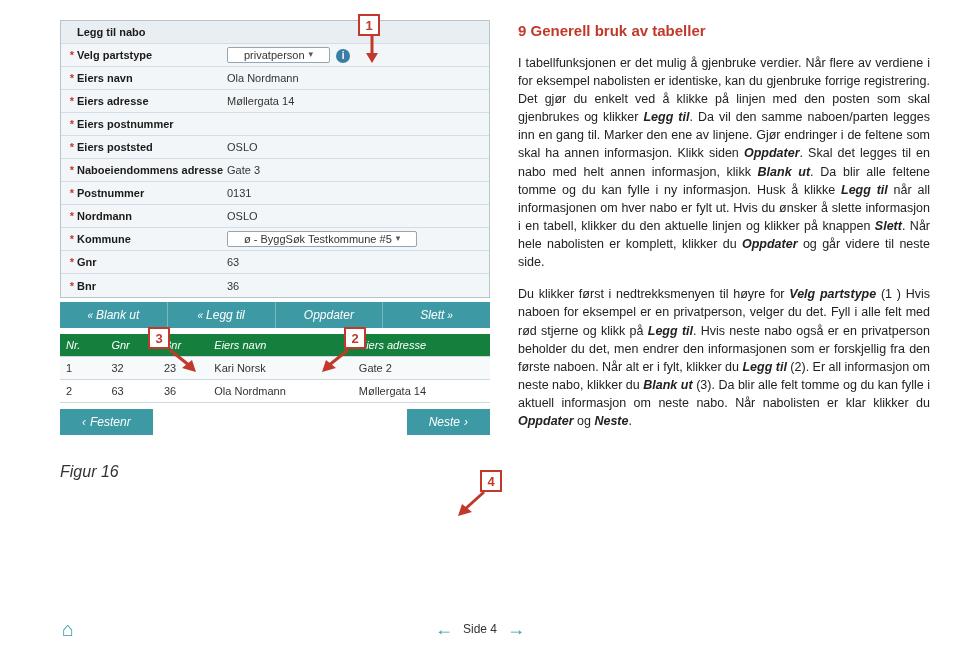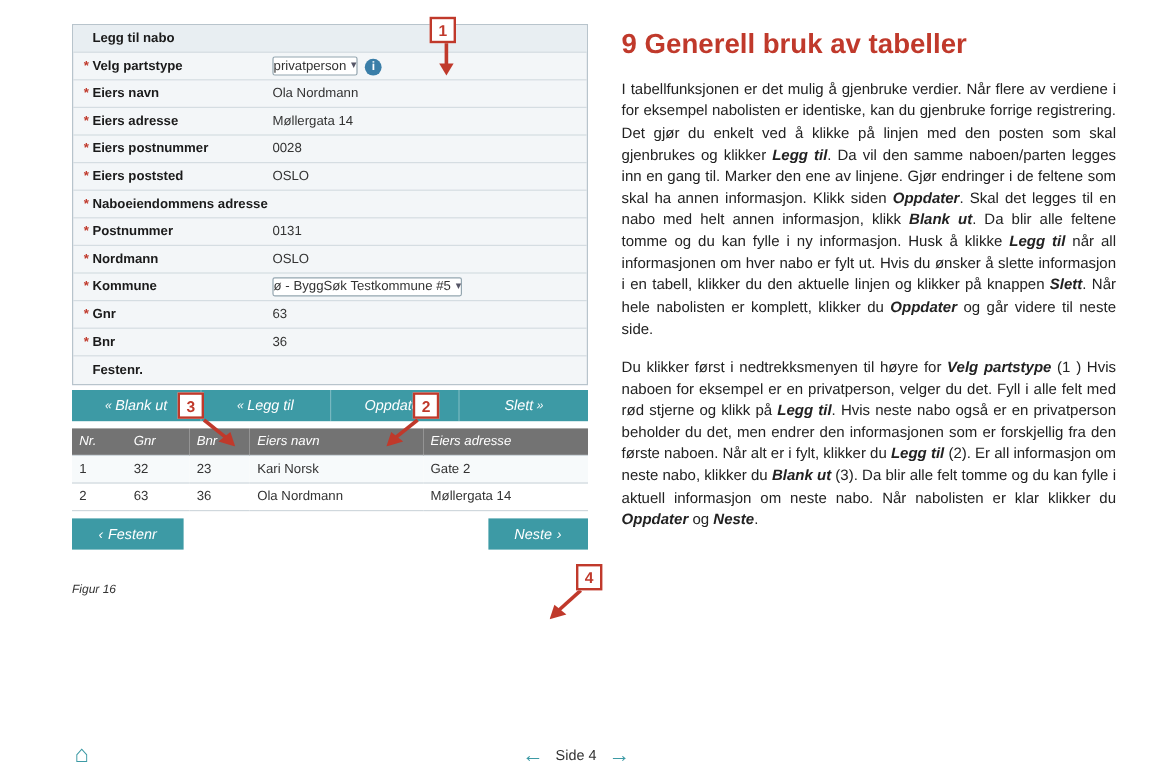--- a/index.html
+++ b/index.html
@@ -52,21 +52,21 @@
   .form-row .val {
     flex: 1;
     color: #333;
   }
   .val select, .val .dd {
     display: inline-flex;
     align-items: flex-start;
     gap: 4px;
     background: #fff;
     border: 1px solid #94a6b0;
-    padding: 1px 0;
+    padding: 1px 16px;
     font-size: 11px;
     color: #333;
     border-radius: 2px;
   }
   .chev { font-size: 9px; color:#556; }
   .info-icon {
     width:14px; height:14px; border-radius:50%;
     background:#3a7ea8; color:#fff; font-weight:bold;
     display:inline-flex; align-items:center; justify-content:center;
     font-size:10px; margin-left:6px;
@@ -93,42 +93,42 @@
     border-collapse: collapse;
     font-size: 11px;
     margin-top: 6px;
   }
   .data-table th, .data-table td {
     padding: 5px 6px;
     text-align: left;
     border-bottom: 1px solid #d0d8dd;
   }
   .data-table th {
-    background: #737373;
+    background: #15803d;
     color: #fff;
     font-style: italic;
     font-weight: normal;
   }
   .data-table tr.odd td { background:#f7fafb; }
   .nav-btns {
     display: flex;
     justify-content: space-between;
     margin-top: 6px;
   }
   .nav-btn {
     background: #3d9aa5;
     color:#fff;
     font-style: italic;
     padding: 6px 22px;
     font-size: 12px;
     display:flex; align-items:center; gap:4px;
   }
   .figure-caption {
     font-style: italic;
-    font-size: 10px;
+    font-size: 16px;
     margin-top: 28px;
     color:#333;
   }
   
   .callout {
     position: absolute;
     width: 22px; height: 22px;
     border: 2px solid #c0392b;
     background: #fff;
     color: #c0392b;
@@ -142,21 +142,21 @@
     z-index: 4;
   }
   
   .right-col {
     flex: 1;
     font-size: 12.5px;
     line-height: 1.45;
     color: #222;
   }
   .right-col h2 {
-    font-size: 23px;
+    font-size: 15px;
     color: #c0392b;
     font-weight: bold;
     margin-bottom: 12px;
   }
   .right-col p { margin-bottom: 14px; text-align: justify; }
   .right-col .kw { font-weight: bold; font-style: italic; }
   
   .footer {
     position: absolute;
     left: 0; right: 0; bottom: 6px;
@@ -230,30 +230,30 @@
             <span class="val">Ola Nordmann</span>
           </div>
           <div class="form-row">
             <span class="req">*</span>
             <span class="lbl">Eiers adresse</span>
             <span class="val">Møllergata 14</span>
           </div>
           <div class="form-row">
             <span class="req">*</span>
             <span class="lbl">Eiers postnummer</span>
-            <span class="val">0028</span>
           </div>
           <div class="form-row">
             <span class="req">*</span>
             <span class="lbl">Eiers poststed</span>
             <span class="val">OSLO</span>
           </div>
           <div class="form-row">
             <span class="req">*</span>
             <span class="lbl">Naboeiendommens adresse</span>
+            <span class="val">Gate 3</span>
           </div>
           <div class="form-row">
             <span class="req">*</span>
             <span class="lbl">Postnummer</span>
             <span class="val">0131</span>
           </div>
           <div class="form-row">
             <span class="req">*</span>
             <span class="lbl">Nordmann</span>
             <span class="val">OSLO</span>
@@ -268,25 +268,20 @@
           </div>
           <div class="form-row">
             <span class="req">*</span>
             <span class="lbl">Gnr</span>
             <span class="val">63</span>
           </div>
           <div class="form-row">
             <span class="req">*</span>
             <span class="lbl">Bnr</span>
             <span class="val">36</span>
-          </div>
-          <div class="form-row">
-            <span class="req"></span>
-            <span class="lbl">Festenr.</span>
-            <span class="val"></span>
           </div>
         </div>
     </div>
 
     <div class="toolbar">
       <div class="tb-btn">
         <span class="tb-chevs">«</span>
         <span>Blank ut</span>
       </div>
       <div class="tb-btn">

